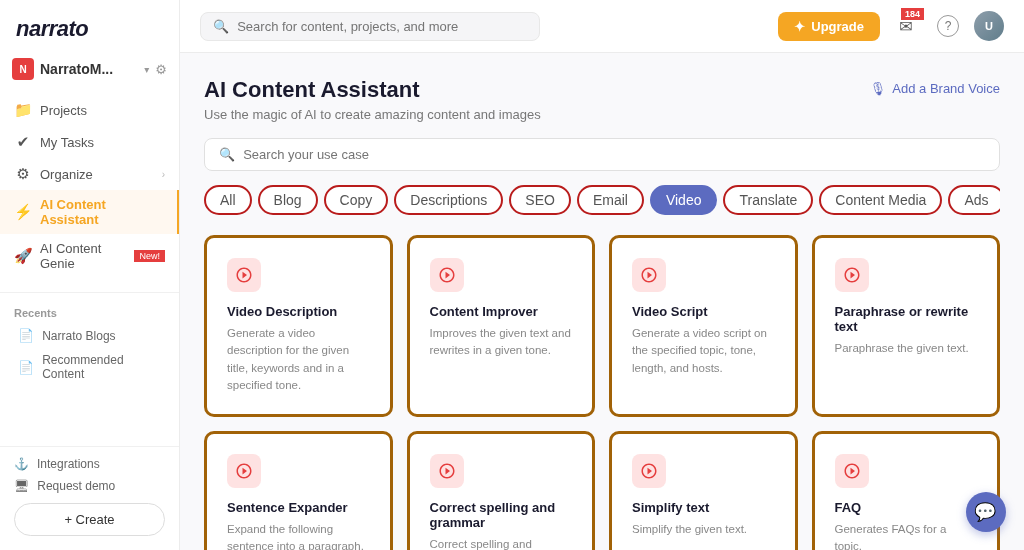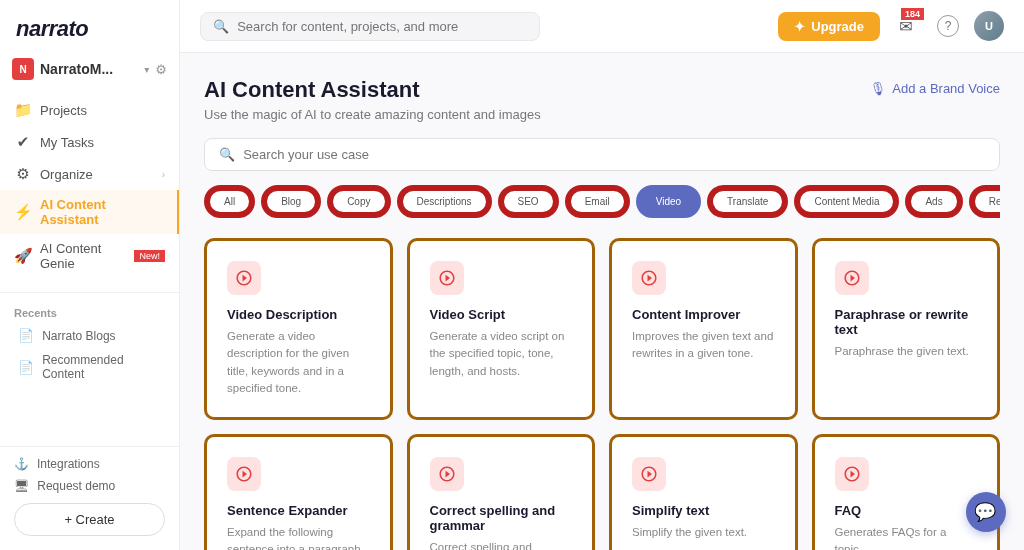--- a/index.html
+++ b/index.html
@@ -46,21 +46,21 @@
     .page-title { font-size: 22px; font-weight: 700; color: #1a1a2e; }
     .page-subtitle { font-size: 13px; color: #777; margin-top: 4px; }
     .brand-voice-btn { display: flex; align-items: center; gap: 6px; color: #5c6bc0; font-size: 13px; font-weight: 500; cursor: pointer; padding-top: 4px; }
 
     
     .use-case-search { display: flex; align-items: center; gap: 8px; background: #fff; border: 1px solid #e0e0e0; border-radius: 8px; padding: 8px 14px; margin-bottom: 14px; }
     .use-case-search input { border: none; background: transparent; outline: none; font-size: 13px; color: #555; width: 100%; }
 
     
     .filter-chips { display: flex; align-items: center; gap: 6px; flex-wrap: nowrap; margin-bottom: 20px; overflow-x: auto; }
-    .chip { padding: 5px 14px; border-radius: 20px; font-size: 10px; font-weight: 500; cursor: pointer; border: 6px solid #b91c1c; background: #fff; color: #555; white-space: nowrap; }
+    .chip { padding: 5px 14px; border-radius: 20px; font-size: 14px; font-weight: 500; cursor: pointer; border: 2px solid #b91c1c; background: #fff; color: #555; white-space: nowrap; }
     .chip.active { background: #5c6bc0; color: #fff; border-color: #5c6bc0; }
 
     
     .cards-grid { display: grid; grid-template-columns: repeat(4, 1fr); gap: 14px; }
     .card { background: #fff; border: 3px solid #a16207; border-radius: 10px; padding: 20px; cursor: pointer; }
     .card-icon { width: 34px; height: 34px; background: #fee2e2; border-radius: 8px; display: flex; align-items: center; justify-content: center; margin-bottom: 12px; font-size: 17px; }
     .card-title { font-size: 13px; font-weight: 600; color: #1a1a2e; margin-bottom: 6px; }
     .card-desc { font-size: 11.5px; color: #888; line-height: 1.5; }
 
     
@@ -197,31 +197,31 @@
       </div>
       <div class="card-title">Video Description</div>
       <div class="card-desc">Generate a video description for the given title, keywords and in a specified tone.</div>
     </div>
         <div class="card">
       <div class="card-icon" style="background:#fee2e2; color:#e53e3e;">
         <svg width="18" height="18" viewBox="0 0 24 24" fill="#e53e3e">
               <path d="M10 16.5l6-4.5-6-4.5v9zM12 2C6.48 2 2 6.48 2 12s4.48 10 10 10 10-4.48 10-10S17.52 2 12 2zm0 18c-4.41 0-8-3.59-8-8s3.59-8 8-8 8 3.59 8 8-3.59 8-8 8z"></path>
             </svg>
       </div>
+      <div class="card-title">Content Improver</div>
+      <div class="card-desc">Improves the given text and rewrites in a given tone.</div>
+    </div>
+        <div class="card">
+      <div class="card-icon" style="background:#fee2e2; color:#e53e3e;">
+        <svg width="18" height="18" viewBox="0 0 24 24" fill="#e53e3e">
+              <path d="M10 16.5l6-4.5-6-4.5v9zM12 2C6.48 2 2 6.48 2 12s4.48 10 10 10 10-4.48 10-10S17.52 2 12 2zm0 18c-4.41 0-8-3.59-8-8s3.59-8 8-8 8 3.59 8 8-3.59 8-8 8z"></path>
+            </svg>
+      </div>
       <div class="card-title">Video Script</div>
       <div class="card-desc">Generate a video script on the specified topic, tone, length, and hosts.</div>
-    </div>
-        <div class="card">
-      <div class="card-icon" style="background:#fee2e2; color:#e53e3e;">
-        <svg width="18" height="18" viewBox="0 0 24 24" fill="#e53e3e">
-              <path d="M10 16.5l6-4.5-6-4.5v9zM12 2C6.48 2 2 6.48 2 12s4.48 10 10 10 10-4.48 10-10S17.52 2 12 2zm0 18c-4.41 0-8-3.59-8-8s3.59-8 8-8 8 3.59 8 8-3.59 8-8 8z"></path>
-            </svg>
-      </div>
-      <div class="card-title">Content Improver</div>
-      <div class="card-desc">Improves the given text and rewrites in a given tone.</div>
     </div>
         <div class="card">
       <div class="card-icon" style="background:#fee2e2; color:#e53e3e;">
         <svg width="18" height="18" viewBox="0 0 24 24" fill="#e53e3e">
               <path d="M10 16.5l6-4.5-6-4.5v9zM12 2C6.48 2 2 6.48 2 12s4.48 10 10 10 10-4.48 10-10S17.52 2 12 2zm0 18c-4.41 0-8-3.59-8-8s3.59-8 8-8 8 3.59 8 8-3.59 8-8 8z"></path>
             </svg>
       </div>
       <div class="card-title">Paraphrase or rewrite text</div>
       <div class="card-desc">Paraphrase the given text.</div>
     </div>

